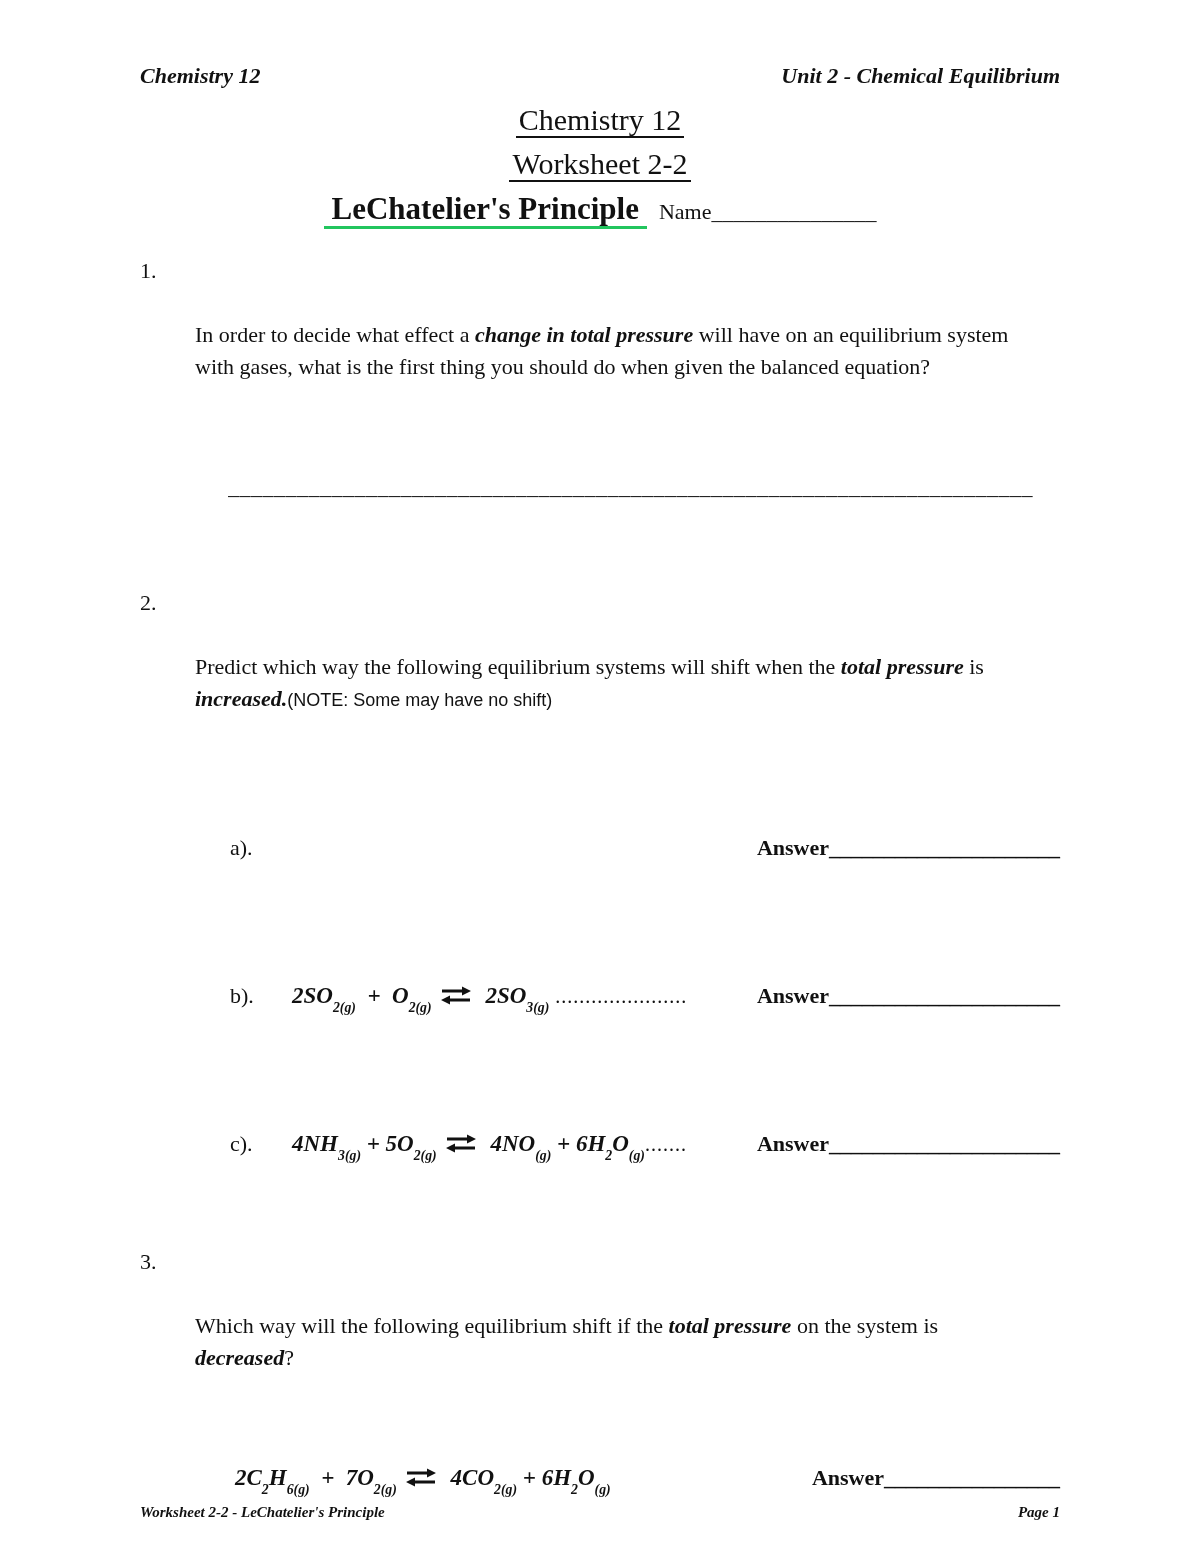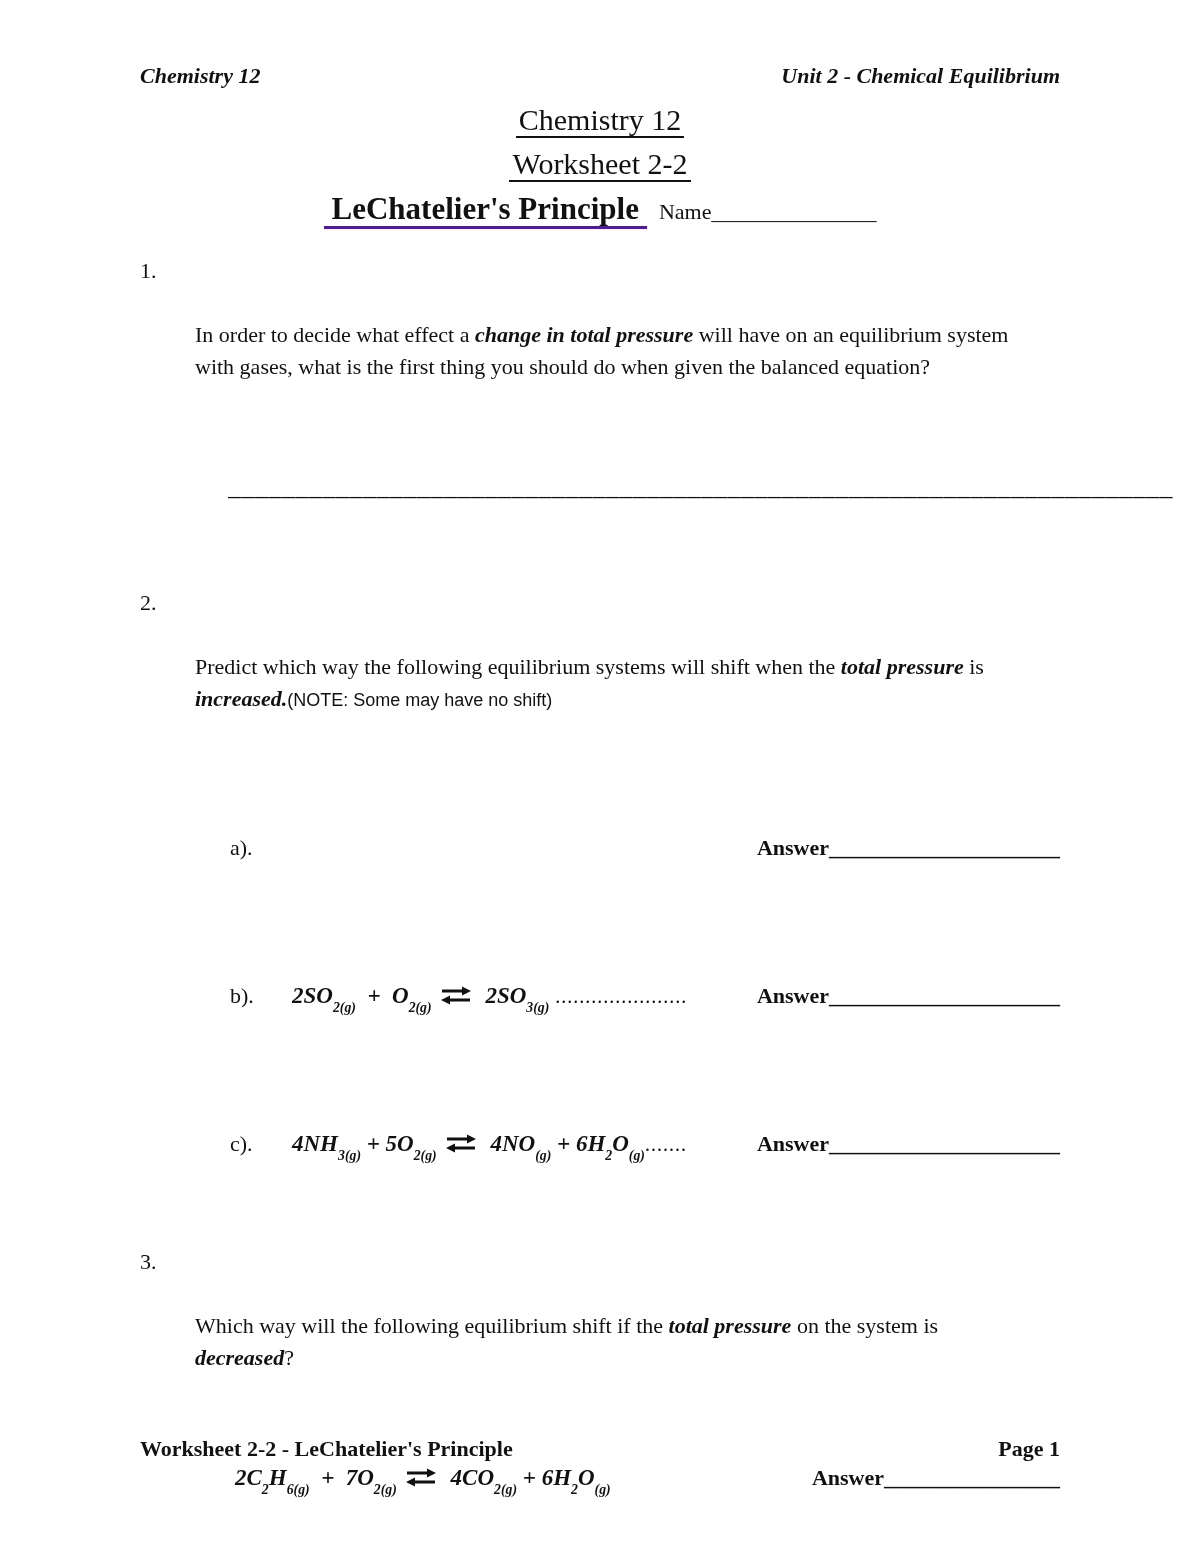--- a/index.html
+++ b/index.html
@@ -12,21 +12,21 @@
 
   
   .hdr-row { display:flex; justify-content:space-between; font-size:22px;
              font-weight:bold; font-style:italic; line-height:28px; }
 
   
   .title-block { text-align:center; margin-top:8px; }
   .title-line { font-size:30px; line-height:44px; }
   .title-line .u { border-bottom:2px solid #111; padding:0 3px; }
   .title-main-line { font-size:31px; line-height:46px; }
-  .title-main-line .u3 { border-bottom:3px solid #4c1d95; font-weight:bold; padding:0 8px; }
+  .title-main-line .u3 { border-bottom:3px solid #22c55e; font-weight:bold; padding:0 8px; }
   .name-part { font-size:22px; margin-left:12px; font-weight:normal; }
 
   
   .q { display:flex; }
   .qnum { width:55px; flex:0 0 55px; font-size:22px; line-height:32px; }
   .qbody { flex:1; font-size:22px; line-height:32px; white-space:pre-wrap; }
   .bi { font-weight:bold; font-style:italic; }
   .note-small { font-size:18px; font-family:"Liberation Sans", sans-serif; }
   sub { font-size:0.6em; line-height:0; position:relative; bottom:-0.25em; }
 
@@ -36,28 +36,28 @@
   .eq { font-weight:bold; font-style:italic; font-size:23px; white-space:pre-wrap; }
   .dots { font-weight:normal; font-style:normal; font-size:20px; letter-spacing:1px; }
   .eq-arrow { display:inline-block; margin:0 8px; }
   .eq-arrow svg { vertical-align:-2px; }
 
   .eq-row { display:flex; align-items:baseline; padding-left:35px; margin-top:20px; }
   .eq-row .item-label { width:62px; flex:0 0 62px; font-size:22px; font-weight:normal; font-style:normal; }
   .answer { margin-left:auto; font-size:22px; font-weight:bold; font-style:normal; white-space:nowrap; }
 
   .q3-eq-row { display:flex; align-items:baseline; padding-left:40px; margin-top:24px; }
-  .q1-blank { margin:24px 0 0 33px; font-size:26px; line-height:32px; letter-spacing:0.5px; white-space:nowrap; overflow:hidden; }
+  .q1-blank { margin:24px 0 0 33px; font-size:22px; line-height:32px; letter-spacing:0.5px; white-space:nowrap; overflow:hidden; }
 
   .mt20 { margin-top:20px; } .mt22 { margin-top:22px; }
 
   
-  .footer { position:absolute; left:140px; right:140px; top:1436px;
-            display:flex; justify-content:space-between; font-size:22px;
-            font-weight:bold; }
+  .footer { position:absolute; left:140px; right:140px; top:1504px;
+            display:flex; justify-content:space-between; font-size:15px;
+            font-weight:bold; font-style:italic; }
 </style>
 </head>
 <body>
 
 <div class="page">
   <div class="content">
 
     <div class="hdr-row">
       <span>Chemistry 12</span>
       <span>Unit 2 - Chemical Equilibrium</span>

